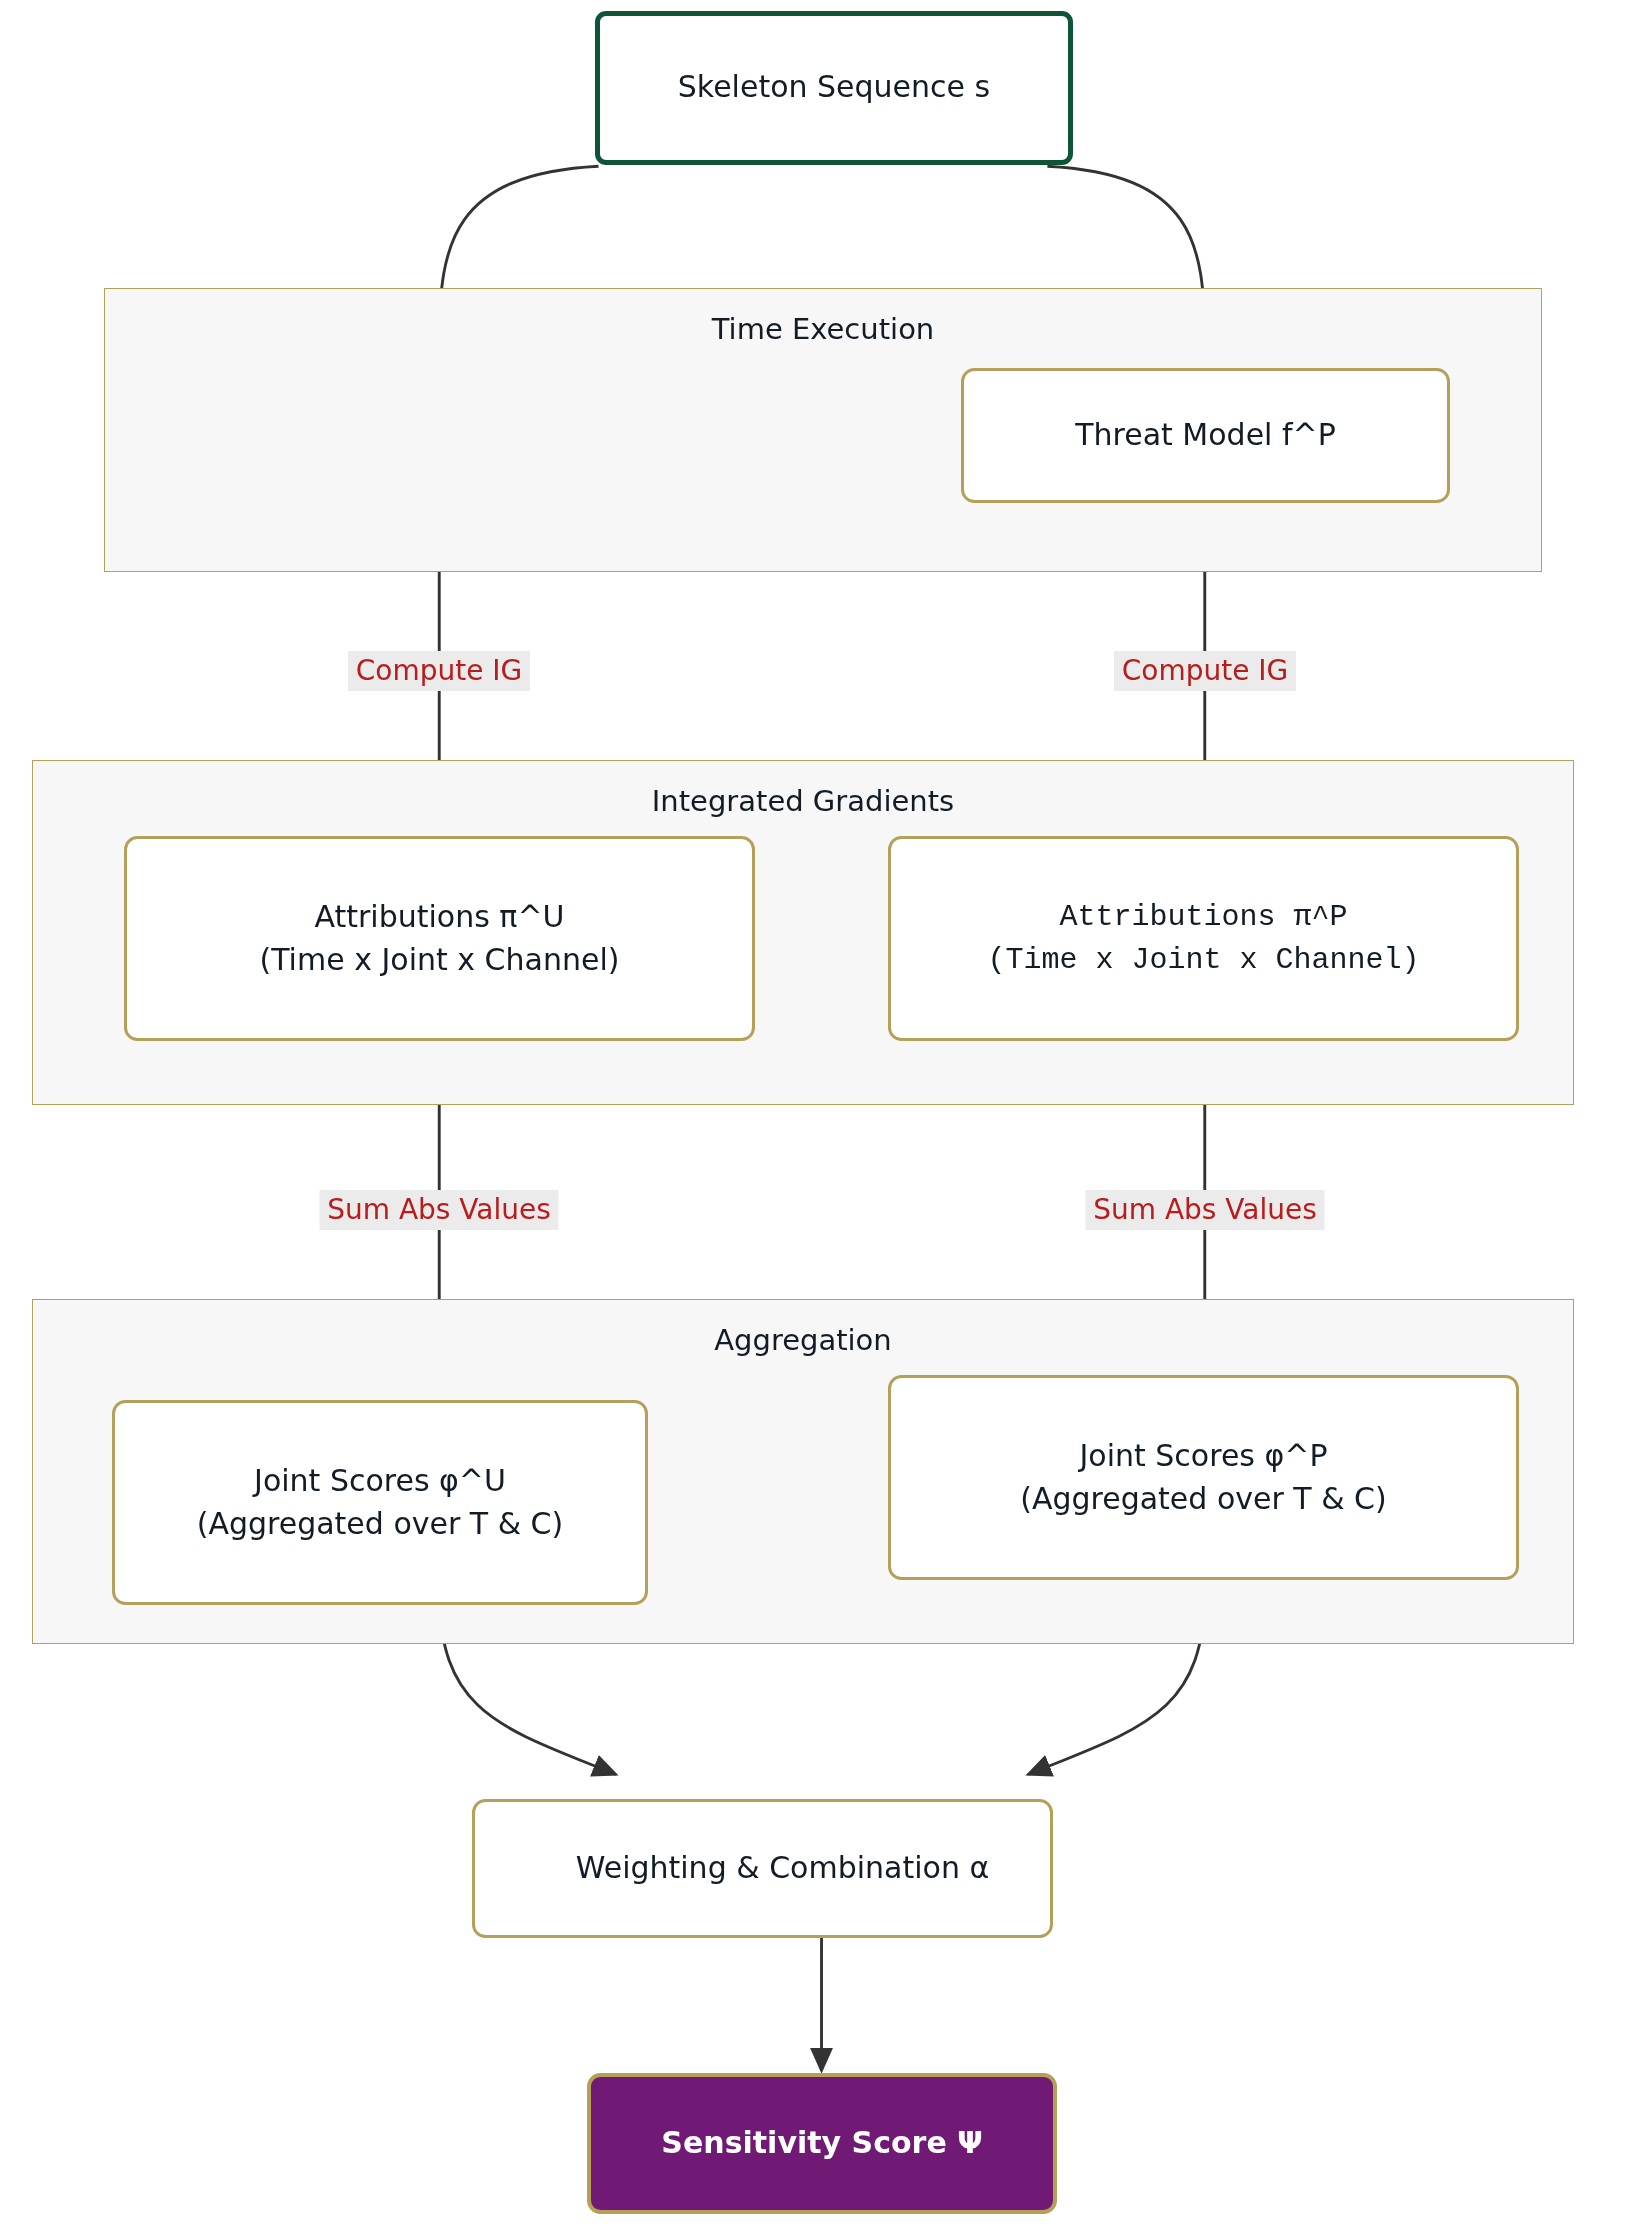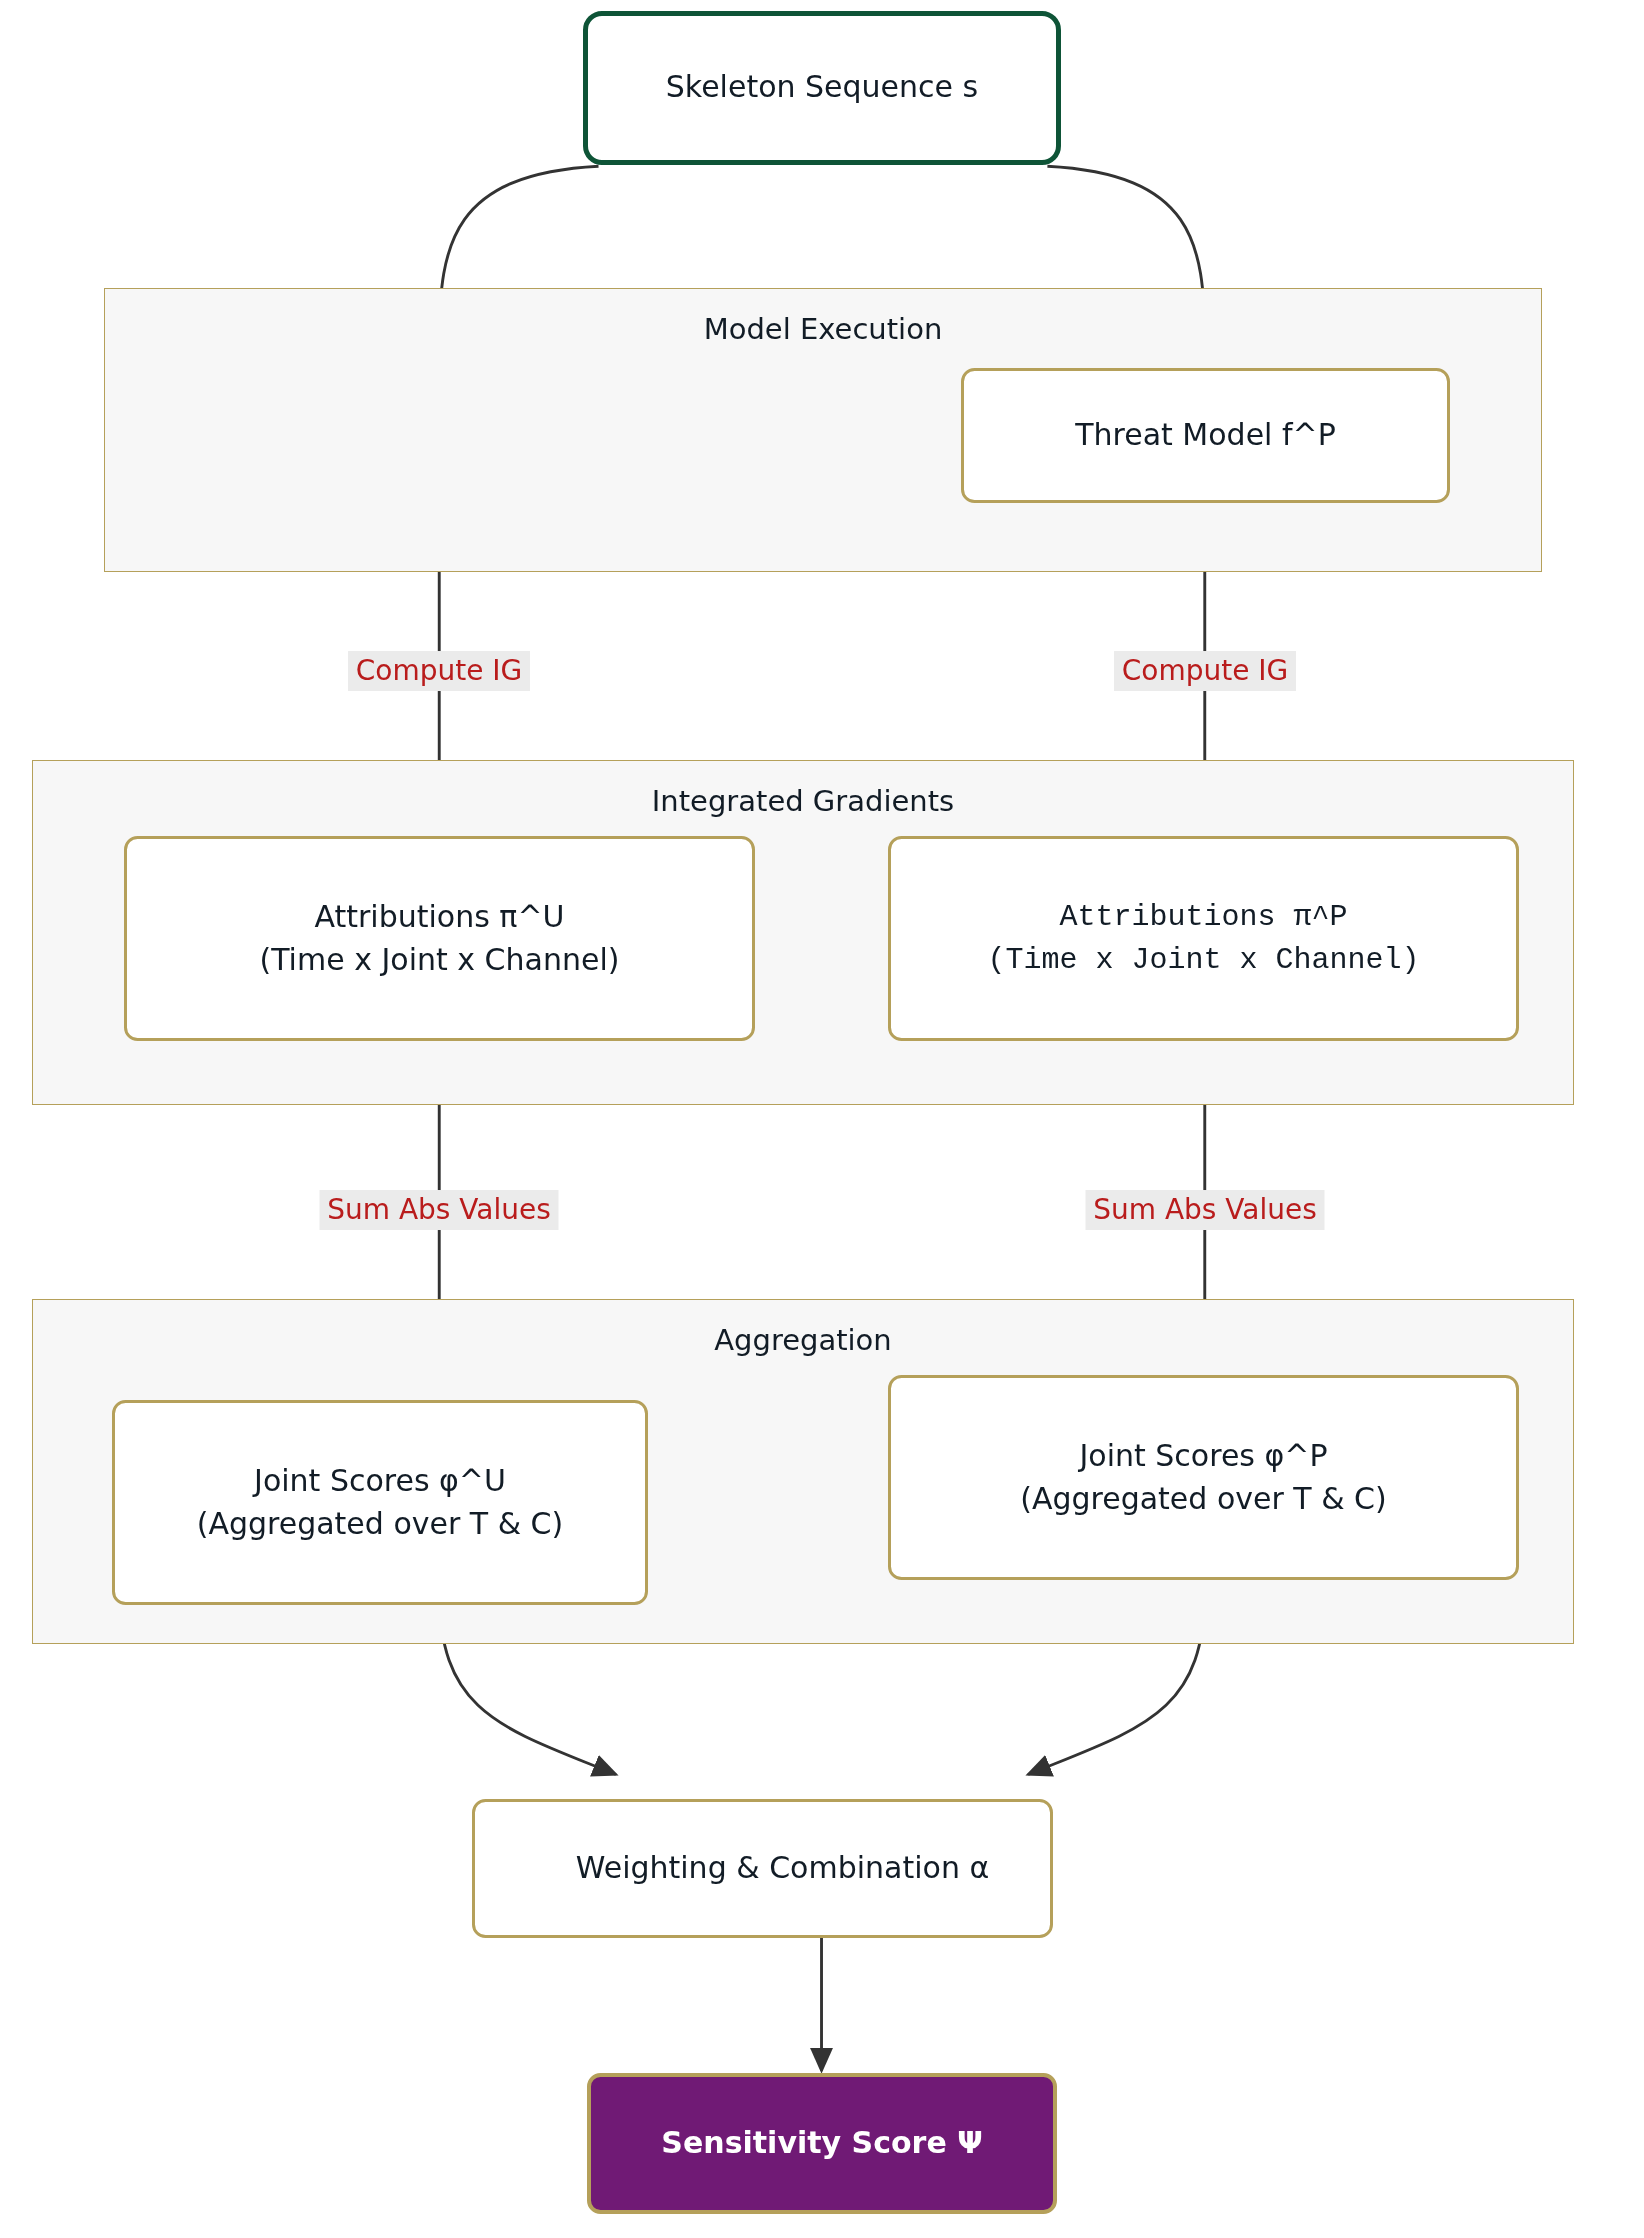--- a/index.html
+++ b/index.html
@@ -54,21 +54,22 @@
     flex-direction: column;
     align-items: center;
     justify-content: center;
     text-align: center;
     color: #121c26;
     font-size: 30px;
     line-height: 1.42;
   }
   .node.start {
     border: 5.8px solid #0e5437;
-    border-radius: 19px;
+    border-radius: 11px;
+    margin-left: 12px;
   }
   .node.result {
     background: #701a75;
     border: 4.8px solid #b5a05a;
     color: #ffffff;
     font-weight: bold;
   }
   .node .line2 {
     display: block;
   }
@@ -110,21 +111,21 @@
     <path d="M 1248,1078 L 1248,1425" fill="none" stroke="#333333" stroke-width="3" marker-end="url(#arrow)"></path>
 
     <path d="M 455,1648 C 455,1775 520,1790 638,1838" fill="none" stroke="#333333" stroke-width="3" marker-end="url(#arrow)"></path>
 
     <path d="M 1248,1648 C 1248,1775 1183,1790 1065,1838" fill="none" stroke="#333333" stroke-width="3" marker-end="url(#arrow)"></path>
 
     <path d="M 851,1990 L 851,2145" fill="none" stroke="#333333" stroke-width="3" marker-end="url(#arrow)"></path>
   </svg>
 
   <div class="subgraph" style="left:104px; top:288px; width:1438px; height:284px;">
-    <div class="subgraph-title" style="top:23px;">Model Execution</div>
+    <div class="subgraph-title" style="top:23px;">Time Execution</div>
   </div>
 
   <div class="subgraph" style="left:32px; top:760px; width:1542px; height:345px;">
     <div class="subgraph-title" style="top:23px;">Integrated Gradients</div>
   </div>
 
   <div class="subgraph" style="left:32px; top:1299px; width:1542px; height:345px;">
     <div class="subgraph-title" style="top:23px;">Aggregation</div>
   </div>
 

